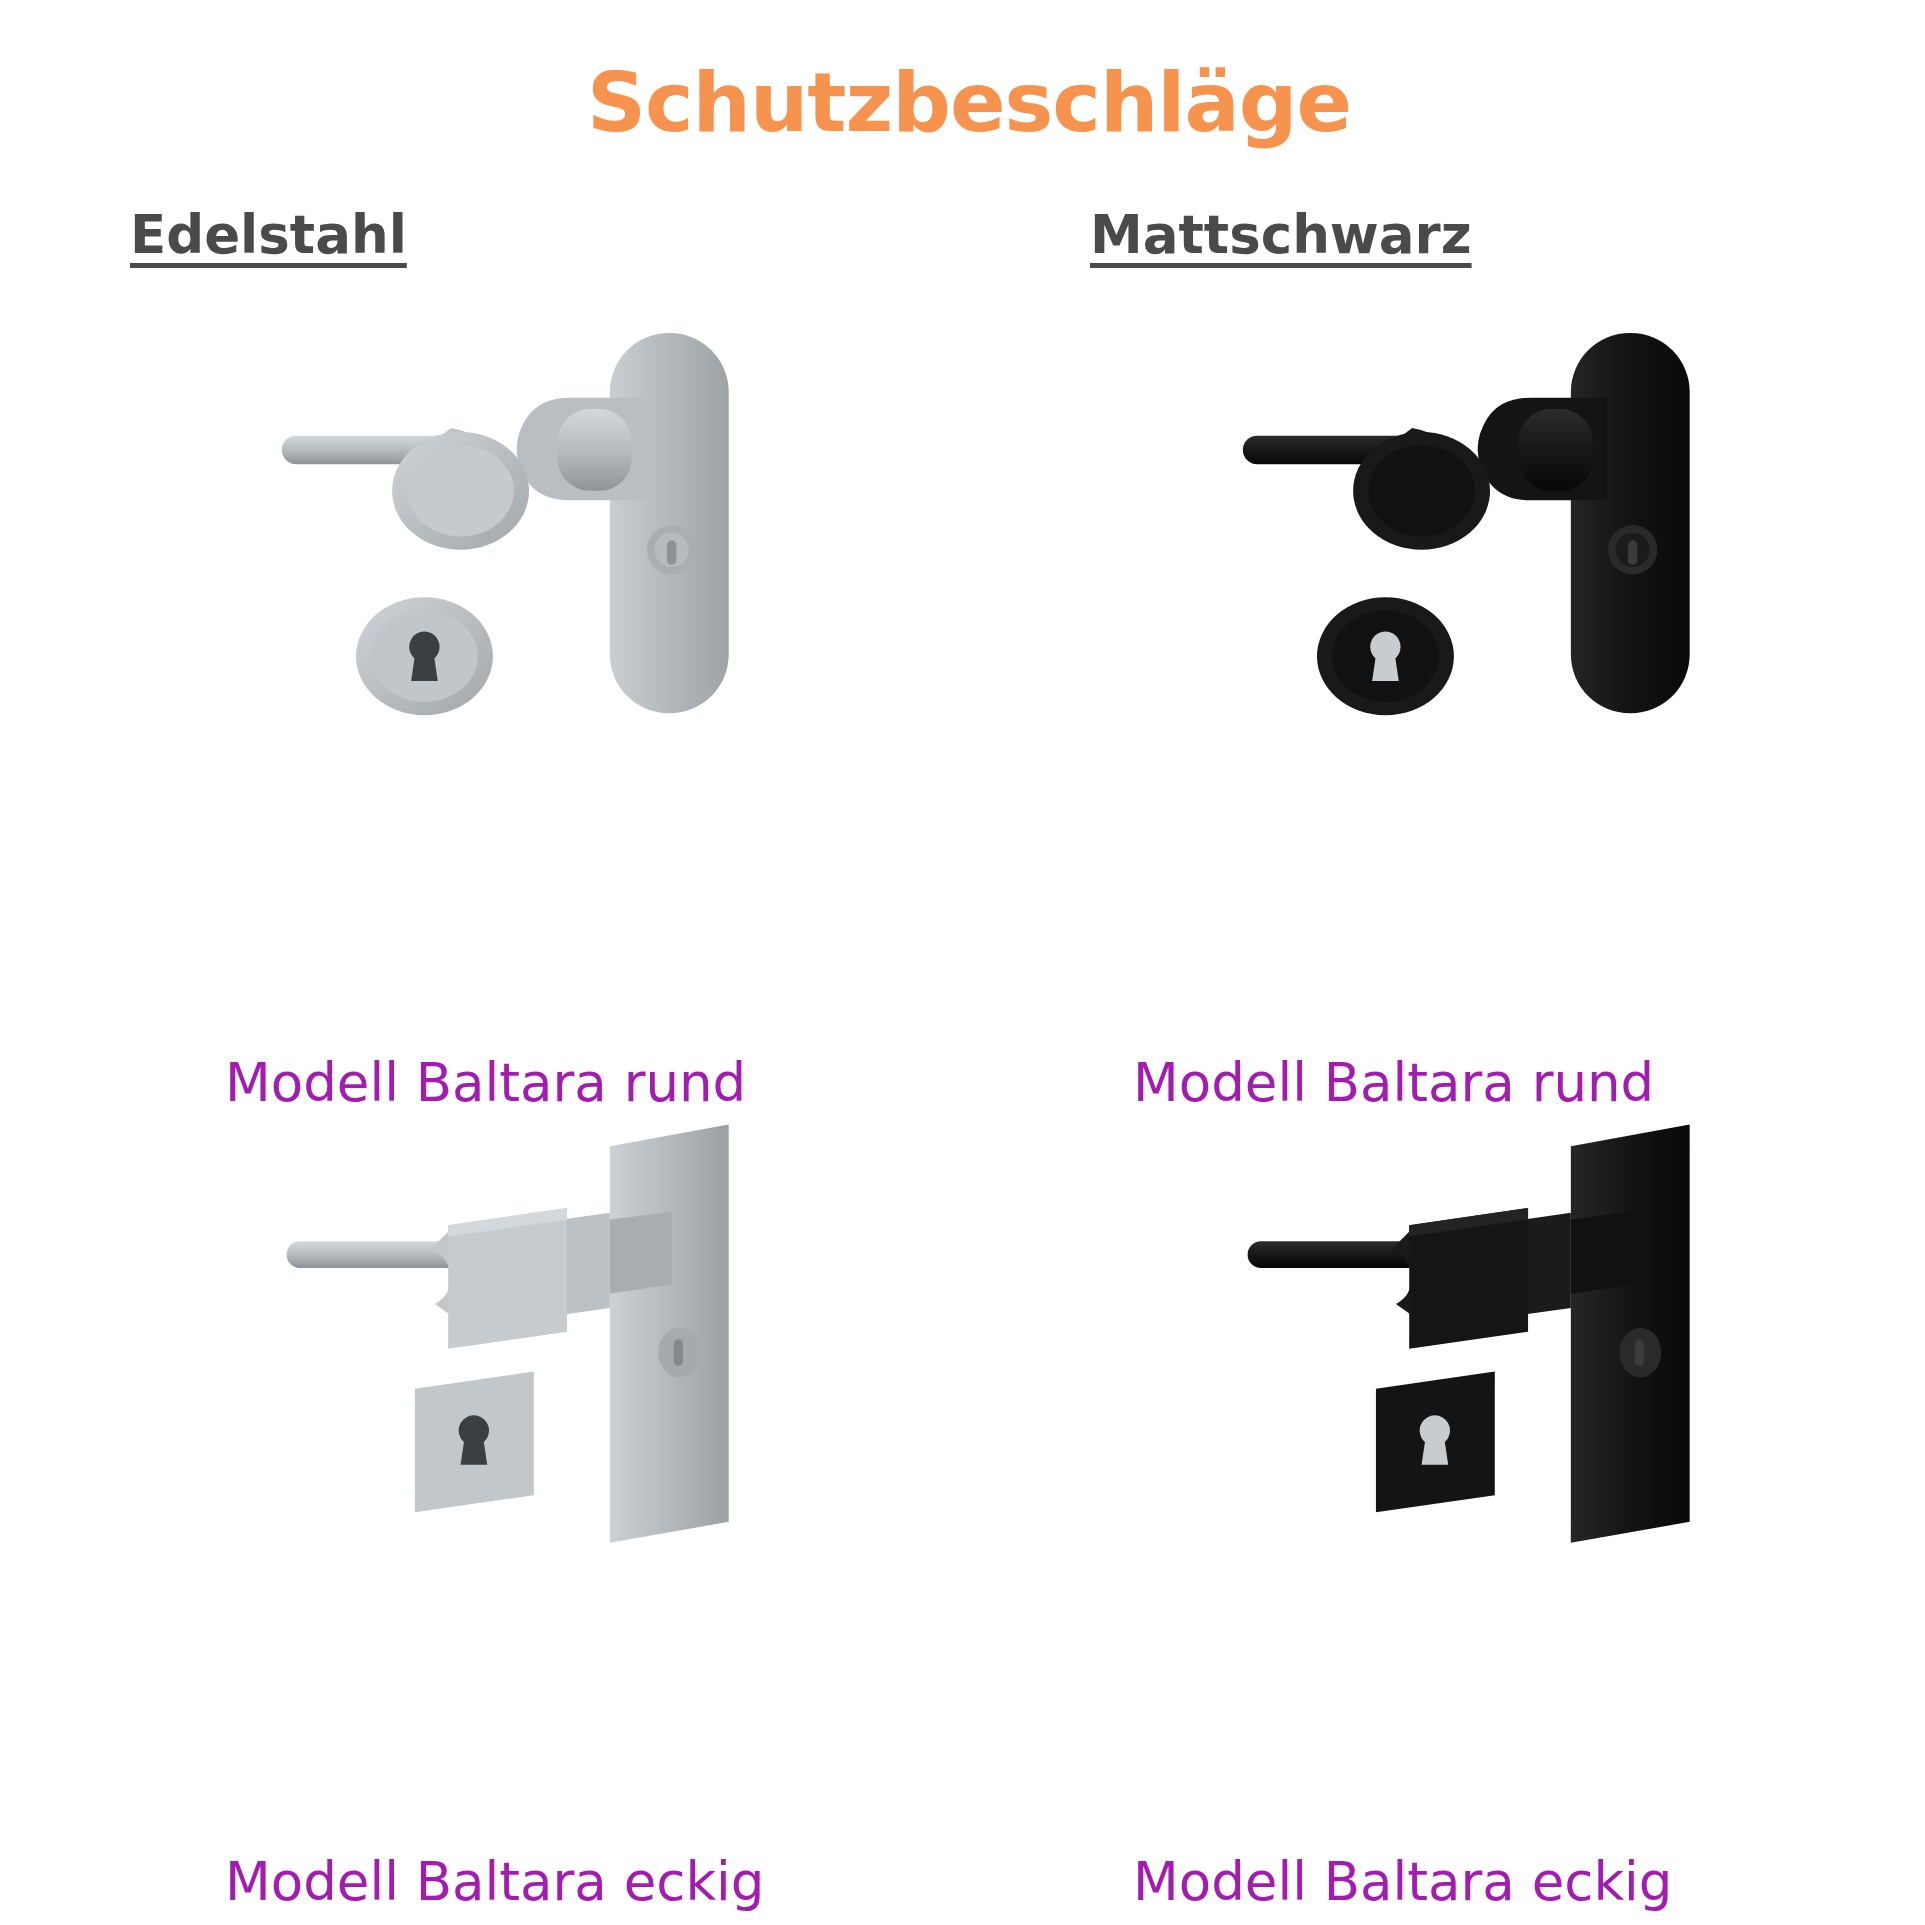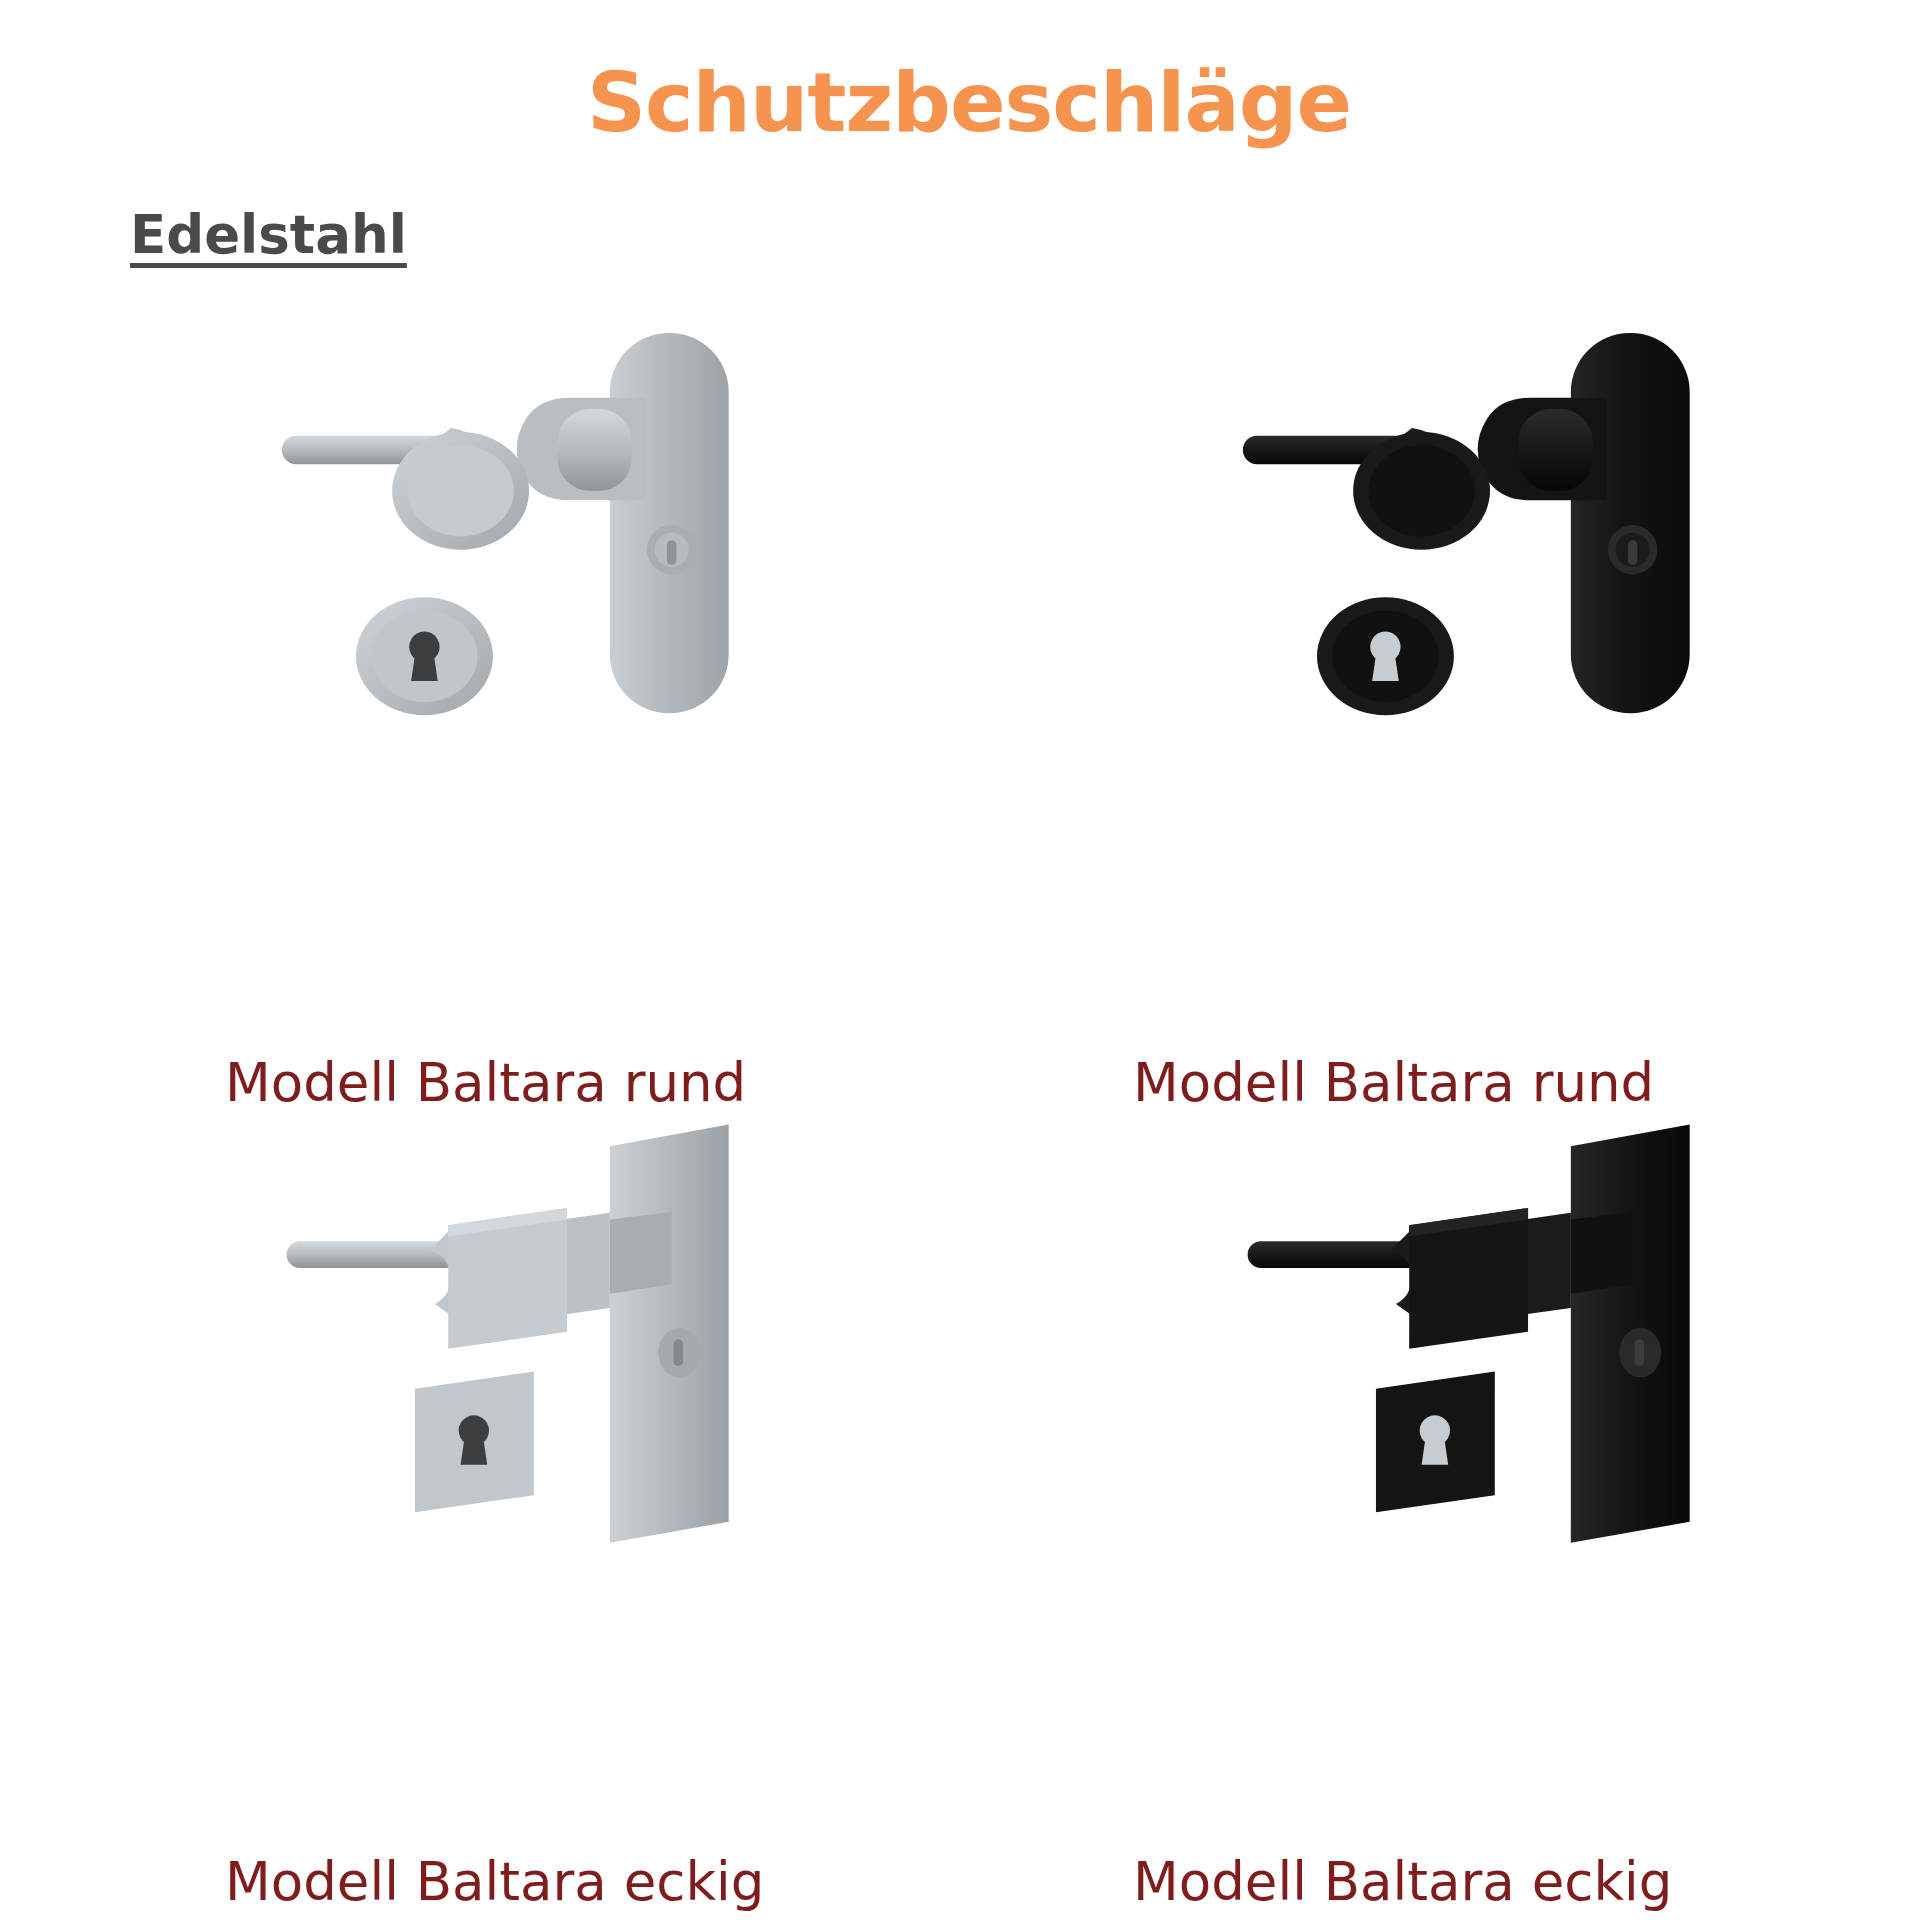--- a/index.html
+++ b/index.html
@@ -54,21 +54,21 @@
   .cell.c2 { left: 1018px; top: 314px; }
   .cell.c3 { left: 57px;   top: 1113px; }
   .cell.c4 { left: 1018px; top: 1113px; }
 
   .caption {
     position: absolute;
     left: 0;
     width: 856px;
     bottom: -38px;
     font-size: 53px;
-    color: #7f1d1d;
+    color: #a21caf;
     text-align: left;
     padding-left: 162px;
     box-sizing: border-box;
   }
   .cell.c2 .caption, .cell.c4 .caption { padding-left: 109px; }
 
   .art {
     position: absolute;
     left: 0;
     top: 0;
@@ -78,20 +78,21 @@
   .art svg { display: block; width: 856px; height: 637px; }
 </style>
 </head>
 <body>
 
 <div class="page">
 
   <div class="page-title">Schutzbeschläge</div>
 
   <div class="col-head left">Edelstahl</div>
+  <div class="col-head right">Mattschwarz</div>
 
   <div class="cell c1">
     <div class="art">
       <svg viewBox="0 0 900 670" xmlns="http://www.w3.org/2000/svg">
         <defs>
           <linearGradient id="g1plate" x1="0" y1="0" x2="1" y2="0">
             <stop offset="0" stop-color="#c9ced2"></stop>
             <stop offset="0.45" stop-color="#b5babe"></stop>
             <stop offset="1" stop-color="#9ea3a7"></stop>
           </linearGradient>

